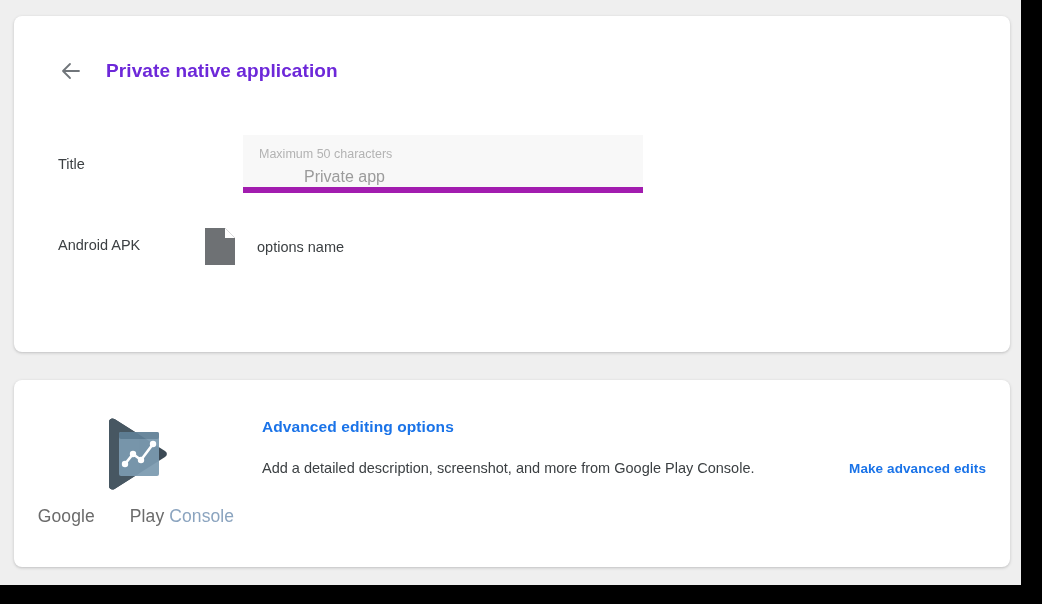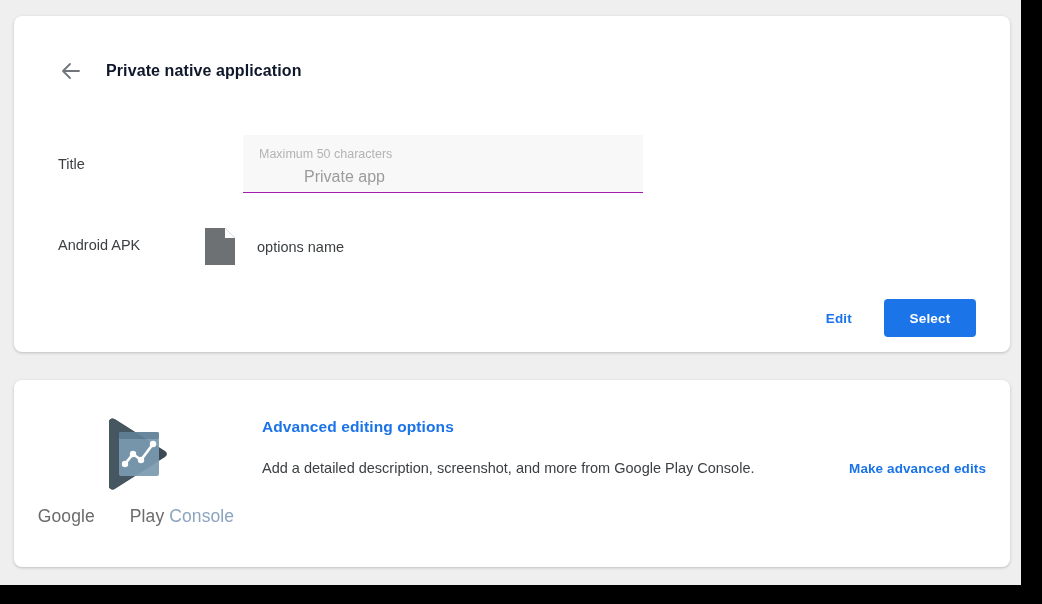--- a/index.html
+++ b/index.html
@@ -73,23 +73,23 @@
     display: flex;
     align-items: center;
     justify-content: center;
     cursor: pointer;
     flex: none;
   }
   .back-arrow svg { display: block; }
 
   .page-title {
     margin-left: 22px;
-    font-size: 16px;
-    font-weight: bold;
-    color: #0f172a;
+    font-size: 19px;
+    font-weight: bold;
+    color: #6d28d9;
     letter-spacing: 0.1px;
     white-space: nowrap;
   }
 
   
   .field-row {
     position: absolute;
     display: flex;
     align-items: flex-start;
   }
@@ -105,21 +105,21 @@
     padding-top: 21px;
   }
 
   .field-label-apk { padding-top: 9px; }
 
   
   .text-field {
     width: 400px;
     height: 58px;
     background: #f8f8f8;
-    border-bottom: 1px solid #a21caf;
+    border-bottom: 6px solid #a21caf;
     padding: 11px 16px 0 16px;
     cursor: text;
   }
 
   .text-field-hint {
     font-size: 12.5px;
     color: #b3b3b3;
     line-height: 16px;
   }
 
@@ -279,24 +279,20 @@
         <div class="file-icon">
           <svg width="30" height="37" viewBox="0 0 30 37" aria-hidden="true">
             <path d="M0 0 H20 L30 10 V37 H0 Z" fill="#6e7174"></path>
             <path d="M20 0 L30 10 H20 Z" fill="#ffffff"></path>
           </svg>
         </div>
         <div class="apk-version">options name</div>
       </div>
     </div>
 
-    <div class="actions">
-      <button class="btn-text">Edit</button>
-      <button class="btn-filled">Select</button>
-    </div>
   </div>
 
   <div class="card card-advanced">
 
     <div class="play-logo">
       <div class="play-mark">
         <svg width="78" height="76" viewBox="0 0 78 76" aria-hidden="true">
 
           <path d="M12 6 C12 3 15 1.5 17.5 3 L68 35 C70.5 36.5 70.5 39.5 68 41 L17.5 73
                    C15 74.5 12 73 12 70 Z" fill="#3c4a55"></path>

